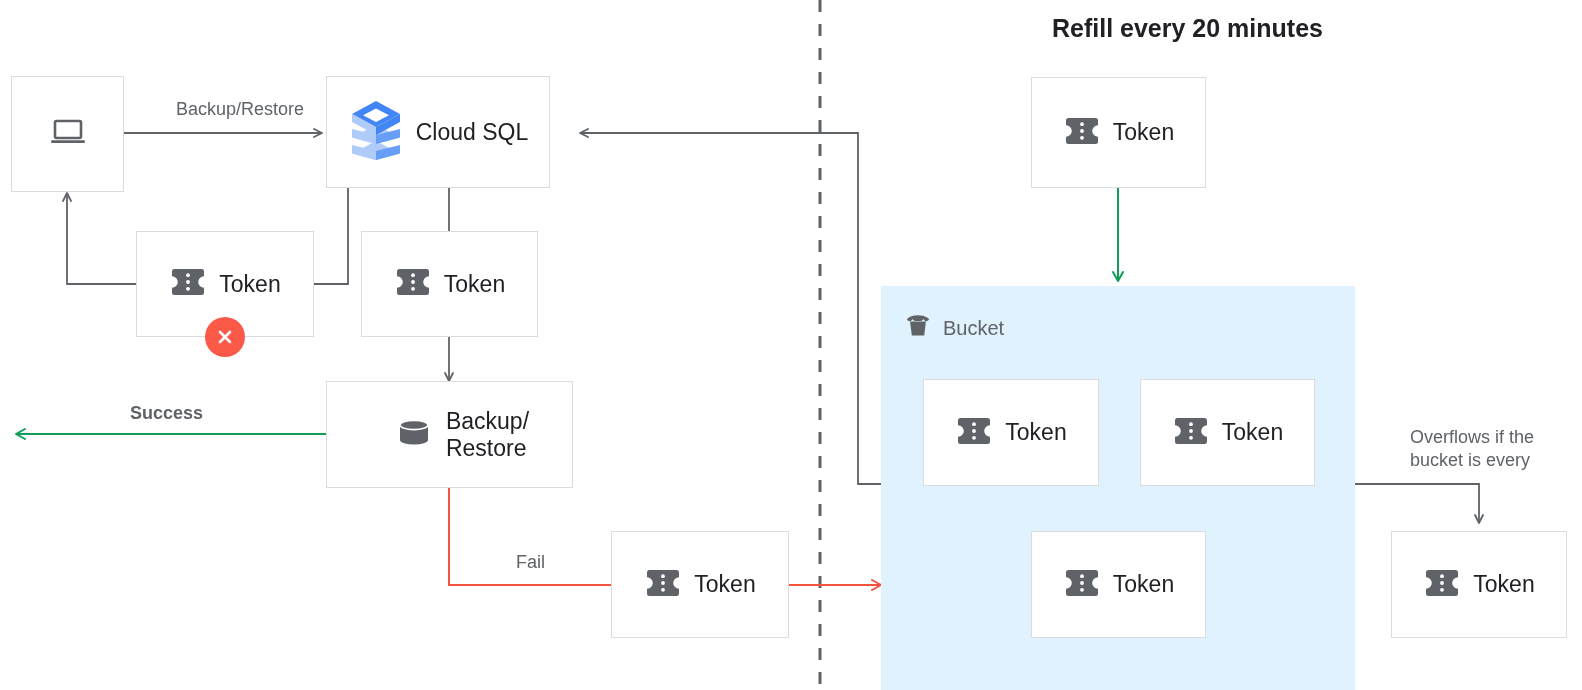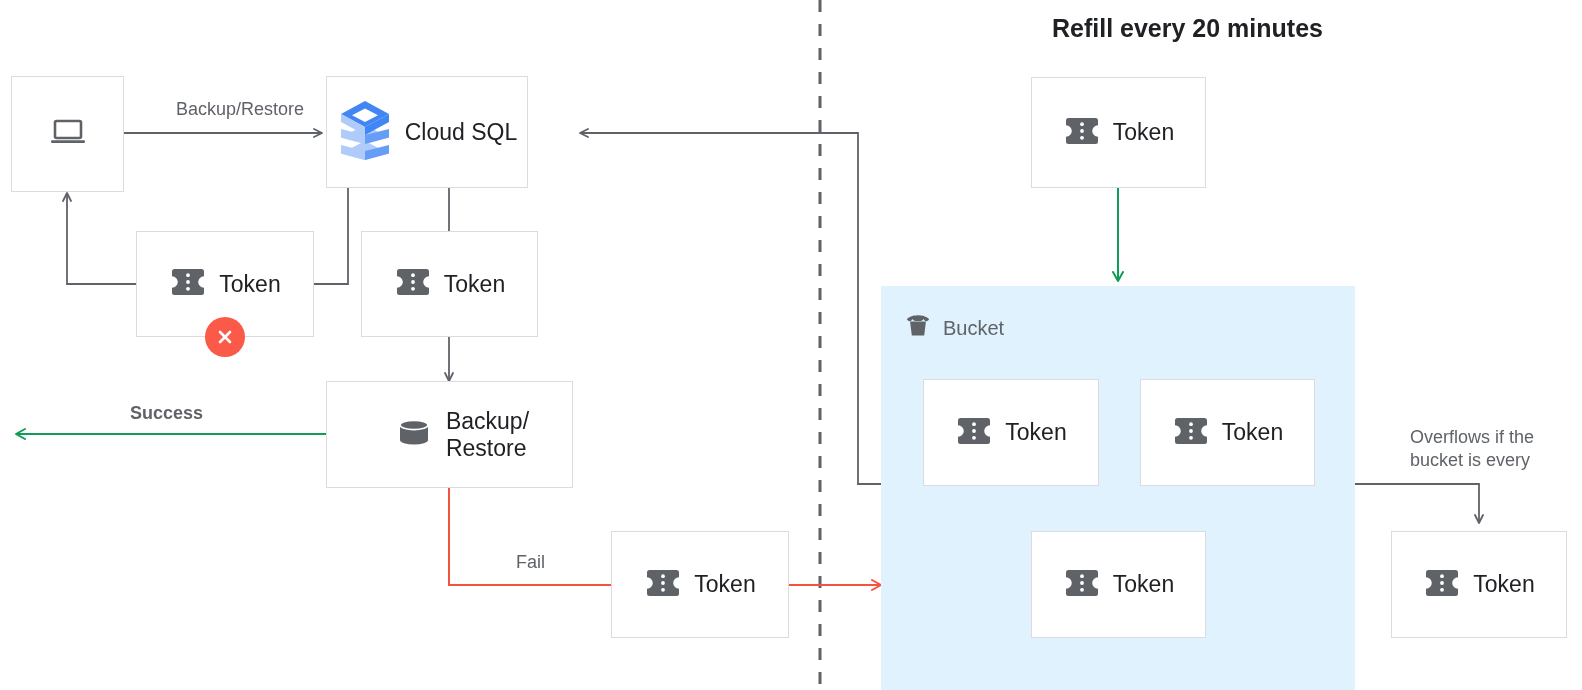--- a/index.html
+++ b/index.html
@@ -141,21 +141,21 @@
 
   <div class="node" style="left:11px; top:76px; width:113px; height:116px;">
     <span class="ic">
       <svg width="38" height="30" viewBox="0 0 38 30">
         <rect x="6" y="4" width="26" height="17" rx="1.5" fill="none" stroke="#5f6368" stroke-width="2.6"></rect>
         <rect x="2" y="23.2" width="34" height="2.8" rx="1.3" fill="#5f6368"></rect>
       </svg>
     </span>
   </div>
 
-  <div class="node" style="left:326px; top:76px; width:202px; height:112px;">
+  <div class="node" style="left:326px; top:76px; width:224px; height:112px;">
     <span class="ic">
       <svg width="56" height="62" viewBox="0 0 56 62">
 
         <polygon points="28,42 52,54.5 28,61 4,54.5" fill="#aecbfa"></polygon>
         <polygon points="4,46 4,54.5 28,61 28,52" fill="#aecbfa"></polygon>
         <polygon points="52,46 52,54.5 28,61 28,52" fill="#669df6"></polygon>
 
         <polygon points="28,26 52,38.5 28,45 4,38.5" fill="#aecbfa"></polygon>
         <polygon points="4,30 4,38.5 28,45 28,36" fill="#aecbfa"></polygon>
         <polygon points="52,30 52,38.5 28,45 28,36" fill="#669df6"></polygon>

